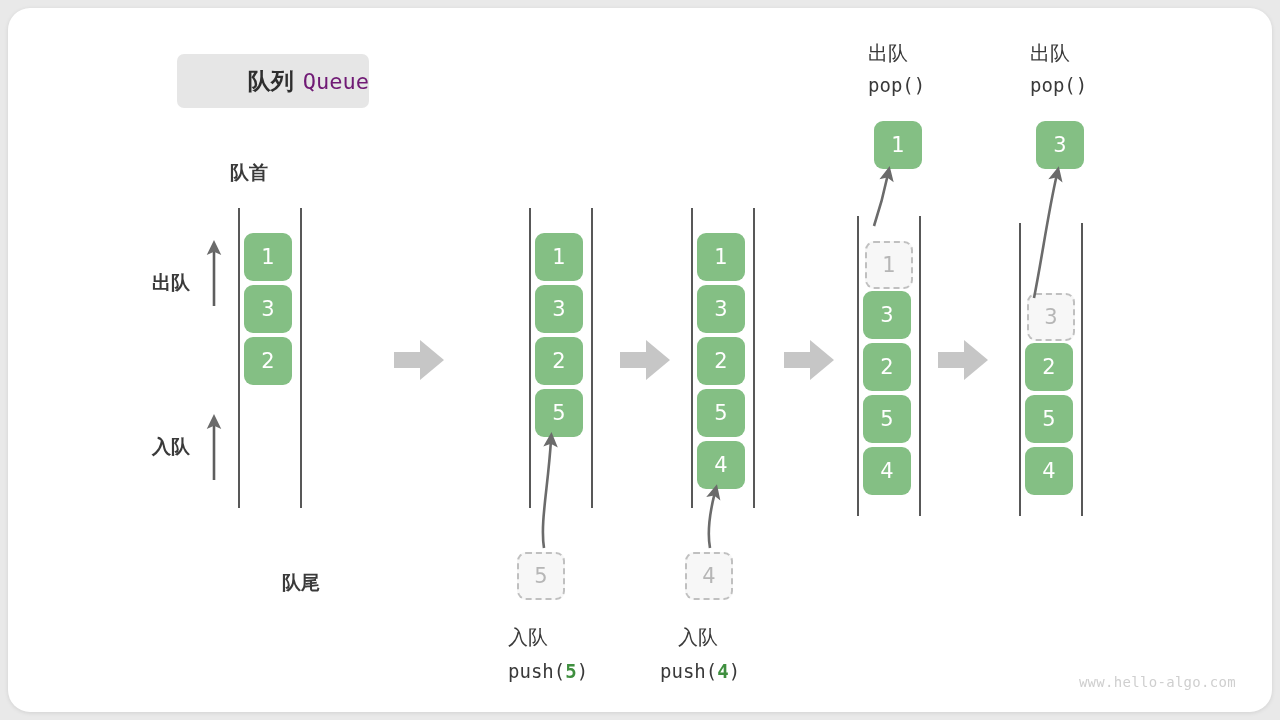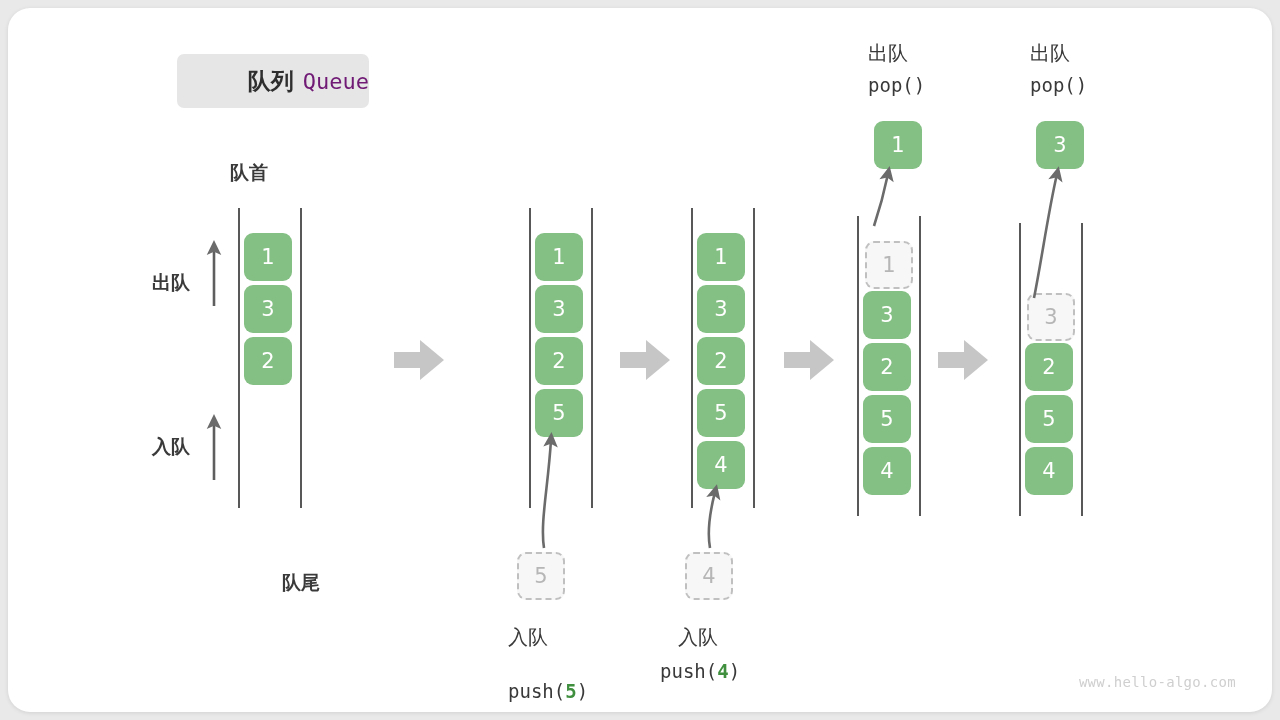--- a/index.html
+++ b/index.html
@@ -124,21 +124,21 @@
   <div class="abs rail" style="left:583px; top:200px; height:300px;"></div>
 
   <div class="abs cell" style="left:527px; top:225px;">1</div>
   <div class="abs cell" style="left:527px; top:277px;">3</div>
   <div class="abs cell" style="left:527px; top:329px;">2</div>
   <div class="abs cell" style="left:527px; top:381px;">5</div>
 
   <div class="abs cell ghost" style="left:509px; top:544px;">5</div>
 
   <div class="abs oplabel" style="left:500px; top:612px;">入队</div>
-  <div class="abs mono" style="left:500px; top:652px;margin-top:20px;">push(<span class="num">5</span>)</div>
+  <div class="abs mono" style="left:500px; top:652px;">push(<span class="num">5</span>)</div>
 
   <div class="abs rail" style="left:683px; top:200px; height:300px;"></div>
   <div class="abs rail" style="left:745px; top:200px; height:300px;"></div>
 
   <div class="abs cell" style="left:689px; top:225px;">1</div>
   <div class="abs cell" style="left:689px; top:277px;">3</div>
   <div class="abs cell" style="left:689px; top:329px;">2</div>
   <div class="abs cell" style="left:689px; top:381px;">5</div>
   <div class="abs cell" style="left:689px; top:433px;">4</div>
 

